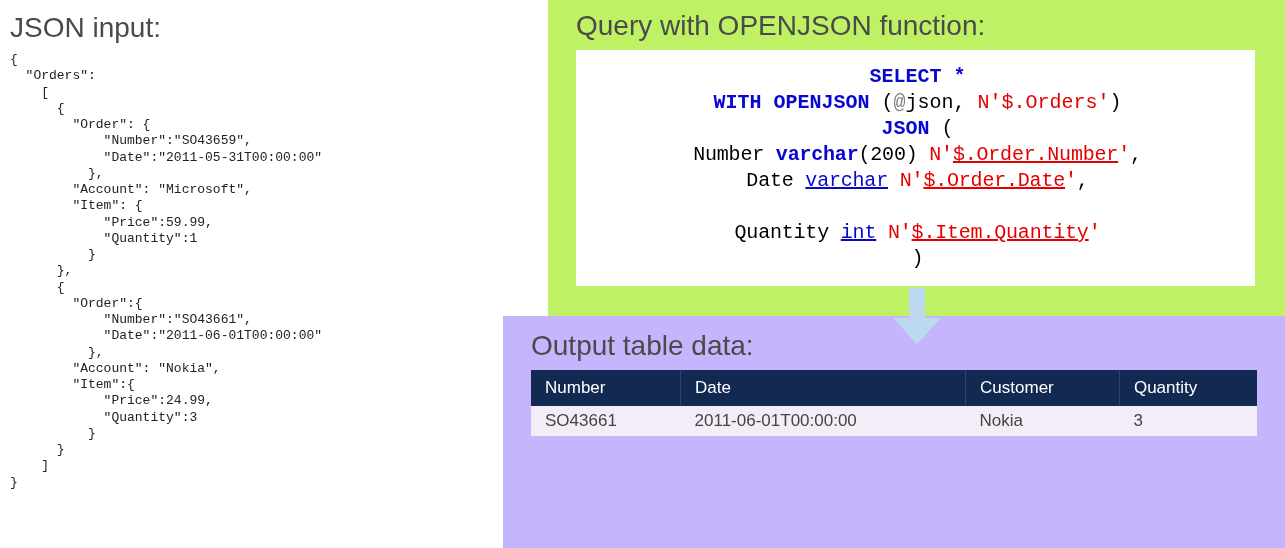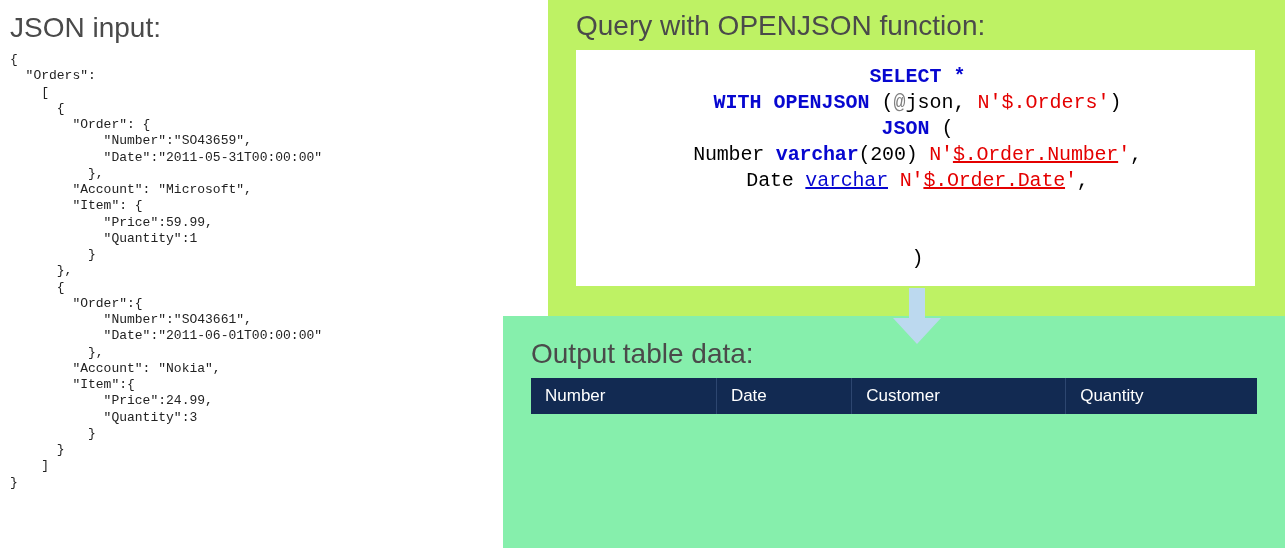--- a/index.html
+++ b/index.html
@@ -21,22 +21,22 @@
     display: flex;
     flex-direction: column;
   }
   .top-right {
     background: #bef264;
     padding: 10px 30px 30px 28px;
     position: relative;
     margin-left: 45px;
   }
   .bottom-right {
-    background: #86efac;
-    padding: 22px 28px 30px 28px;
+    background: #c4b5fd;
+    padding: 14px 28px 30px 28px;
     flex: 1;
     position: relative;
   }
   h2.section {
     font-weight: 300;
     font-size: 28px;
     color: #4a4a4a;
     margin: 0 0 8px 0;
   }
   .json-block {
@@ -130,38 +130,44 @@
 
   <div class="top-right">
     <h2 class="section">Query with OPENJSON function:</h2>
     <div class="sql-box">
 <span class="kw-blue">SELECT</span>   <span class="kw-blue">*</span><br>
 <span class="kw-blue">WITH</span> <span class="kw-blue">OPENJSON</span> <span>(</span><span class="gray">@</span><span>json</span><span>,</span> <span class="kw-red">N'$.Orders'</span><span>)</span><br>
 <span class="kw-blue">JSON</span> <span>(</span><br>
 <span class="tight">        <span>Number</span>   <span class="kw-blue">varchar</span>(<span>200</span>) <span class="kw-red" style="text-decoration:none">N'</span><span class="kw-red-u">$.Order.Number</span><span class="kw-red">'</span>,</span><br>
 <span class="tight">        <span>Date</span>     <span class="kw-blue-u">varchar</span>     <span class="kw-red">N'</span><span class="kw-red-u">$.Order.Date</span><span class="kw-red">'</span>,</span><br>
 <br>
-<br>
+<span class="tight">        <span>Quantity</span> <span class="kw-blue-u">int</span>          <span class="kw-red">N'</span><span class="kw-red-u">$.Item.Quantity</span><span class="kw-red">'</span></span><br>
 <span>)</span>
     </div>
 
     <svg class="arrow" width="48" height="56">
       <polygon points="16,0 32,0 32,30 48,30 24,56 0,30 16,30" fill="#bcd9ef"></polygon>
     </svg>
   </div>
 
   <div class="bottom-right">
     <h2 class="section">Output table data:</h2>
     <table class="output">
       <thead>
         <tr>
           <th>Number</th>
           <th>Date</th>
           <th>Customer</th>
           <th>Quantity</th>
         </tr>
       </thead>
       <tbody>
+        <tr>
+          <td>SO43661</td>
+          <td>2011-06-01T00:00:00</td>
+          <td>Nokia</td>
+          <td>3</td>
+        </tr>
       </tbody>
     </table>
   </div>
 
 </div>
 
 </body></html>

